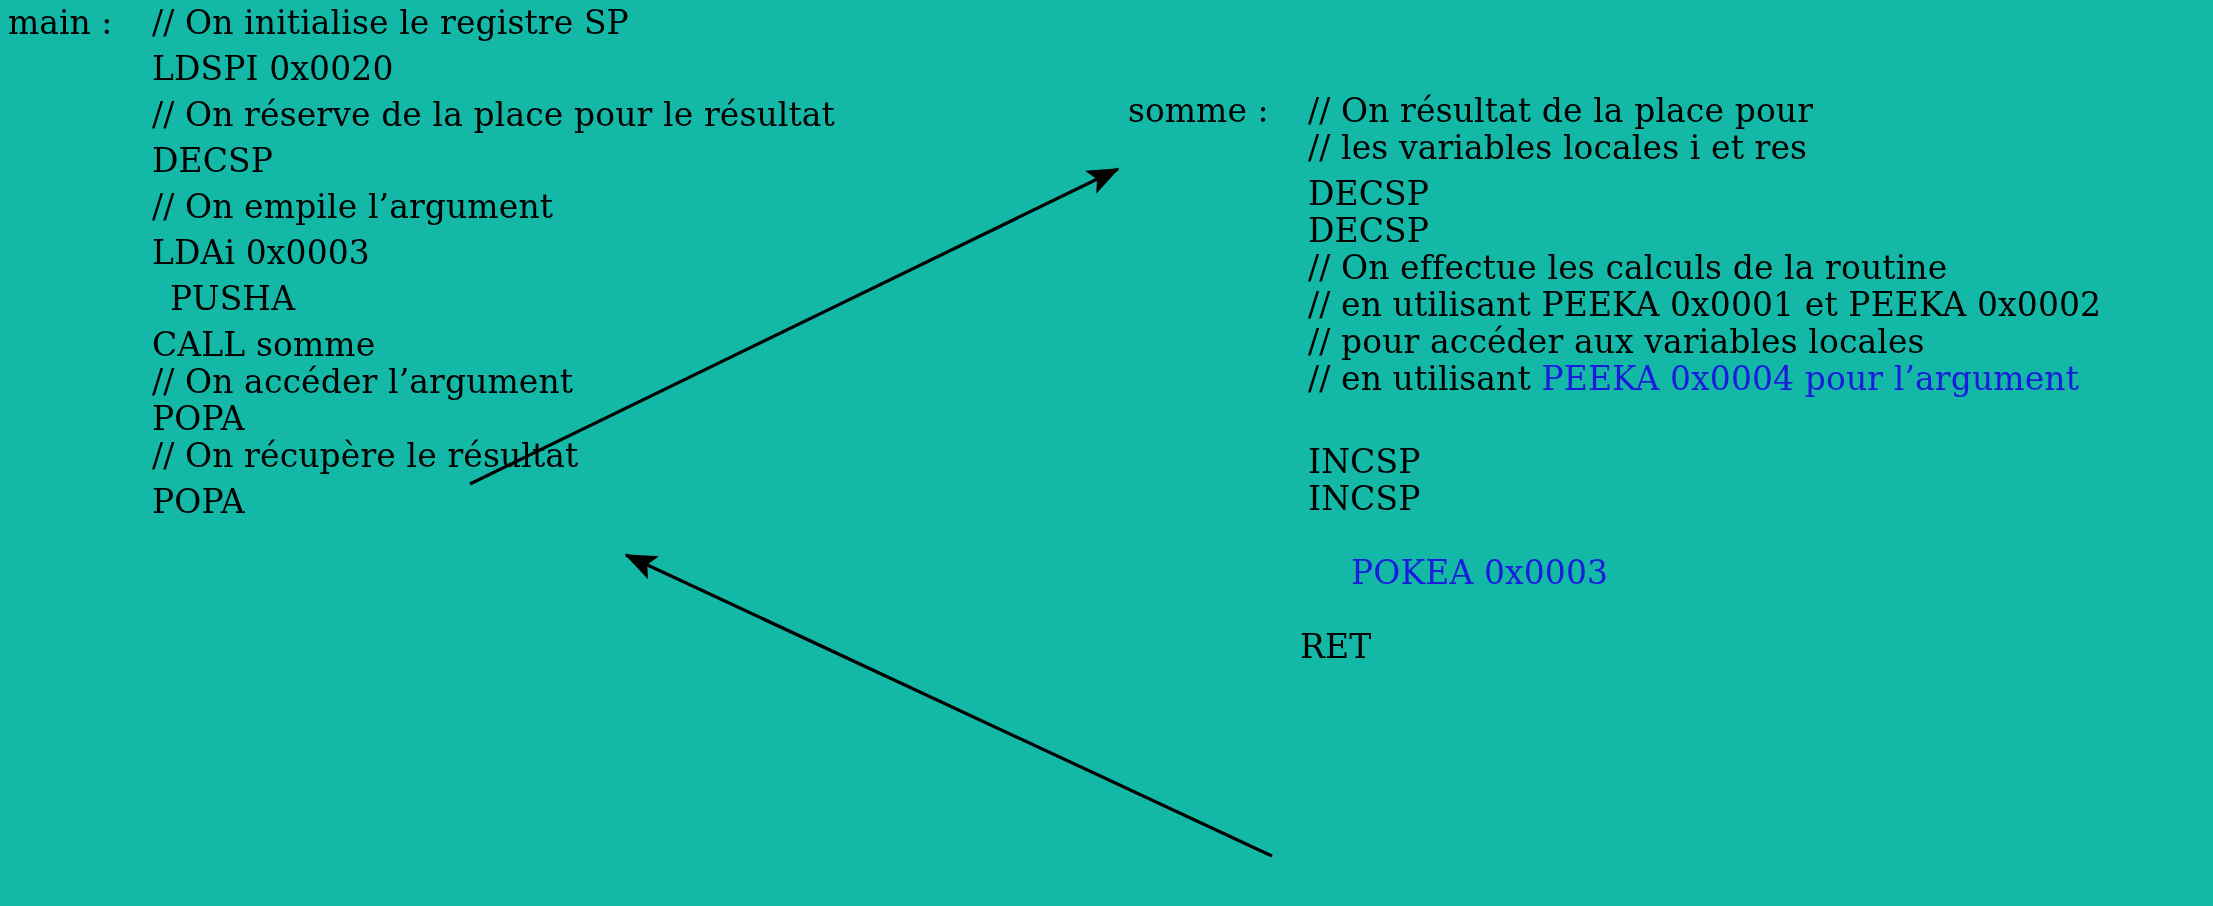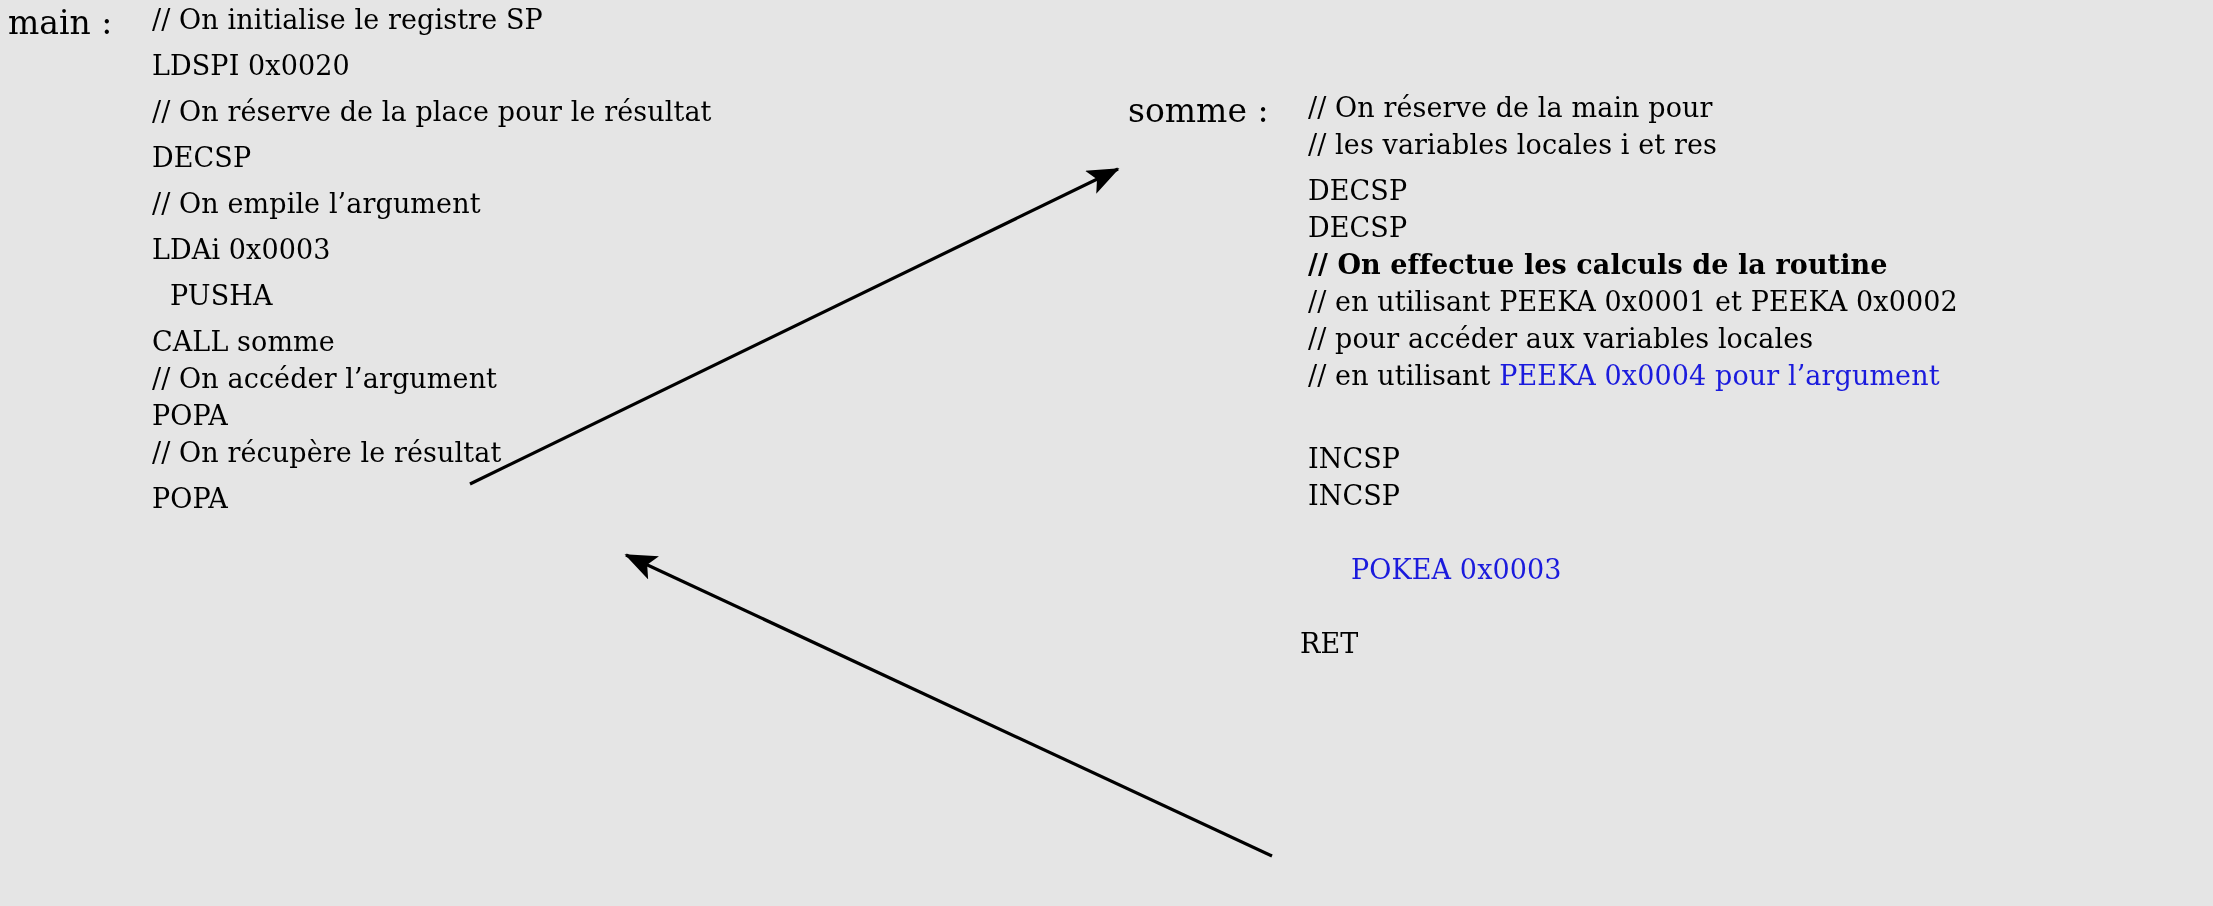--- a/index.html
+++ b/index.html
@@ -4,29 +4,29 @@
 <style>
   html, body {
     margin: 0;
     padding: 0;
     background: #ffffff;
   }
   #page {
     position: relative;
     width: 2213px;
     height: 906px;
-    background: #e5e5e5;
+    background: #14b8a6;
     overflow: hidden;
     font-family: "DejaVu Serif", "Liberation Serif", serif;
     color: #000000;
   }
   .code-line {
     position: absolute;
     white-space: pre;
-    font-size: 27px;
+    font-size: 33px;
     line-height: 1;
     letter-spacing: 0.1px;
     color: #000000;
   }
   .label {
     position: absolute;
     white-space: pre;
     font-size: 33px;
     line-height: 1;
     color: #000000;
@@ -55,25 +55,25 @@
   <div class="code-line" style="left:152px; top:236px;">LDAi 0x0003</div>
   <div class="code-line" style="left:152px; top:282px;margin-left:18px;">PUSHA</div>
   <div class="code-line" style="left:152px; top:328px;">CALL somme</div>
   <div class="code-line" style="left:152px; top:365px;">// On accéder l’argument</div>
   <div class="code-line" style="left:152px; top:402px;">POPA</div>
   <div class="code-line" style="left:152px; top:439px;">// On récupère le résultat</div>
   <div class="code-line" style="left:152px; top:485px;">POPA</div>
 
   <div class="label" style="left:1128px; top:94px;">somme :</div>
 
-  <div class="code-line" style="left:1308px; top:94px;">// On réserve de la main pour</div>
+  <div class="code-line" style="left:1308px; top:94px;">// On résultat de la place pour</div>
   <div class="code-line" style="left:1308px; top:131px;">// les variables locales i et res</div>
   <div class="code-line" style="left:1308px; top:177px;">DECSP</div>
   <div class="code-line" style="left:1308px; top:214px;">DECSP</div>
-  <div class="code-line" style="left:1308px; top:251px;font-weight:bold;">// On effectue les calculs de la routine</div>
+  <div class="code-line" style="left:1308px; top:251px;">// On effectue les calculs de la routine</div>
   <div class="code-line" style="left:1308px; top:288px;">// en utilisant PEEKA 0x0001 et PEEKA 0x0002</div>
   <div class="code-line" style="left:1308px; top:325px;">// pour accéder aux variables locales</div>
 
   <div class="code-line" style="left:1308px; top:362px;"><span>// en utilisant </span><span class="blue">PEEKA 0x0004 pour l’argument</span></div>
 
   <div class="code-line" style="left:1308px; top:445px;">INCSP</div>
   <div class="code-line" style="left:1308px; top:482px;">INCSP</div>
   <div class="code-line blue" style="left:1308px; top:556px;margin-left:43px;">POKEA 0x0003</div>
   <div class="code-line" style="left:1300px; top:630px;">RET</div>
 

